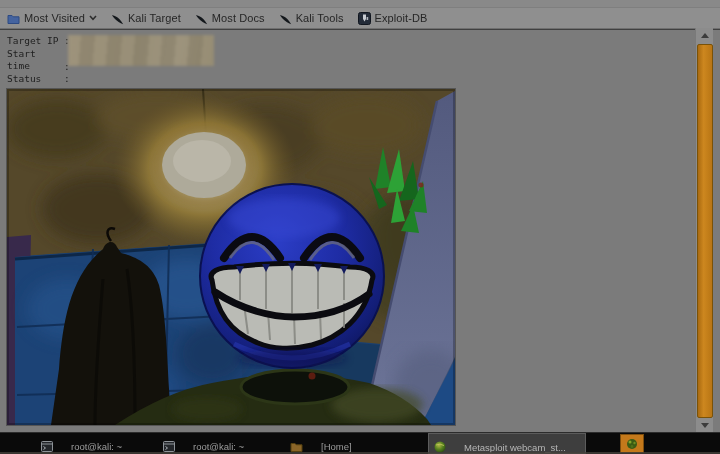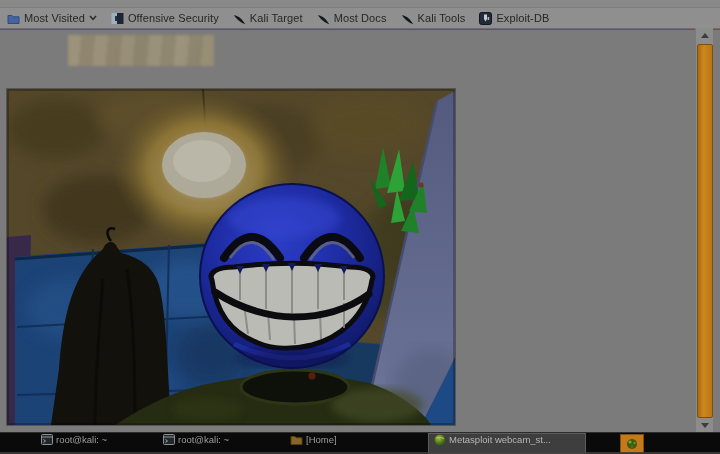--- a/index.html
+++ b/index.html
@@ -1,18 +1,18 @@
 <!DOCTYPE html>
 <html><head>
 <meta charset="utf-8">
 <style>
   html,body{margin:0;padding:0;background:#000;}
   .screen{
     position:relative;width:720px;height:454px;overflow:hidden;
-    font-family:"Liberation Sans",sans-serif;background:#15803d;
+    font-family:"Liberation Sans",sans-serif;background:#404040;
   }
   
   .chrome-strip{position:absolute;left:0;top:0;width:720px;height:7px;background:#898989;border-bottom:1px solid #7f7f7f;}
   .bookmarks-bar{
     position:absolute;left:0;top:8px;width:720px;height:21px;background:#8f8f8f;
     border-bottom:1px solid #6f6f6f;display:flex;align-items:center;padding-left:7px;box-sizing:border-box;
   }
   .bm{display:flex;align-items:center;gap:4px;margin-right:14px;cursor:default;}
   .bm span{font-size:11px;color:#262626;letter-spacing:.1px;white-space:nowrap;}
   .bm svg{display:block;}
@@ -37,21 +37,21 @@
   .up .sb-arrow{border-bottom:5px solid #3c3c3c;}
   .down .sb-arrow{border-top:5px solid #3c3c3c;}
   .sb-thumb{
     position:absolute;left:1px;top:16px;width:14px;height:372px;border:1px solid #7a5208;border-radius:2px;
     background:linear-gradient(90deg,#a96a10,#cd871f 40%,#b87514);
   }
   
   .taskbar{position:absolute;left:0;top:432px;width:720px;height:22px;background:#0a0a0a;border-top:1px solid #2c2c2c;box-sizing:border-box;}
   .taskbar:after{content:"";position:absolute;left:0;bottom:0;width:100%;height:2px;background:#45413b;opacity:.8;}
   .task-btn{
-    position:absolute;top:1px;height:18px;display:flex;align-items:flex-start;gap:3px;padding:0 5px;
+    position:absolute;top:1px;height:18px;display:flex;align-items:flex-end;gap:18px;padding:0 5px;
     color:#9c9c9c;font-size:9.5px;white-space:nowrap;overflow:hidden;cursor:default;
   }
   .task-btn.active{background:#3e3e3e;border:1px solid #5c5c5c;color:#b6b6b6;top:0;height:19px;}
   .task-btn svg{flex:none;display:block;}
   .tray-icon{position:absolute;left:620px;top:1px;width:24px;height:19px;background:#c4791b;border:1px solid #7e4e0e;box-sizing:border-box;display:flex;align-items:center;justify-content:center;}
 </style>
 </head>
 <body>
 
 <div class="screen">
@@ -63,28 +63,20 @@
       <svg width="13" height="11" viewBox="0 0 13 11">
           <path d="M1,2.5 h4 l1.3,1.3 H12 v6.7 H1 Z" fill="#44639f" stroke="#2d4a82" stroke-width="1"></path>
         </svg>
       <span>Most Visited</span>
       <svg width="8" height="6" viewBox="0 0 8 6">
           <polyline points="1,1 4,4.3 7,1" fill="none" stroke="#2c2c2c" stroke-width="1.5"></polyline>
         </svg>
     </div>
     <div class="bm">
       <svg width="13" height="13" viewBox="0 0 13 13">
-          <rect x="0.5" y="1" width="5.5" height="11" fill="#9fb0c0"></rect>
-          <rect x="6" y="1" width="6.5" height="11" fill="#1c2634"></rect>
-          <rect x="4" y="4" width="2" height="5" fill="#27323f"></rect>
-        </svg>
-      <span>Offensive Security</span>
-    </div>
-    <div class="bm">
-      <svg width="13" height="13" viewBox="0 0 13 13">
           <path d="M1,3 C5,4 8,6 10,9 L12.2,12.2 C9,11 6,9 4,7 C2.4,5.4 1.4,4.1 1,3 Z" fill="#14181c"></path>
         </svg>
       <span>Kali Target</span>
     </div>
     <div class="bm">
       <svg width="13" height="13" viewBox="0 0 13 13">
           <path d="M1,3 C5,4 8,6 10,9 L12.2,12.2 C9,11 6,9 4,7 C2.4,5.4 1.4,4.1 1,3 Z" fill="#14181c"></path>
         </svg>
       <span>Most Docs</span>
     </div>
@@ -98,20 +90,25 @@
       <svg width="13" height="13" viewBox="0 0 13 13">
           <rect x="0.5" y="0.5" width="12" height="12" rx="2" fill="#232b38" stroke="#11161f"></rect>
           <path d="M5,2.5 h3 v4.5 l-1.5,2.5 L5,7 Z" fill="#c8ccd2"></path>
           <rect x="8.6" y="5" width="1.6" height="3" fill="#aeb4bc"></rect>
         </svg>
       <span>Exploit-DB</span>
     </div>
   </div>
 
   <div class="page">
+    <div class="status-block">
+      <div class="srow"><span class="slabel">Target IP</span><span>:</span></div>
+      <div class="srow"><span class="slabel">Start time</span><span>:</span></div>
+      <div class="srow"><span class="slabel">Status</span><span>:</span></div>
+    </div>
     <div class="redaction"></div>
 
     <div class="photo">
       <svg width="448" height="336" viewBox="0 0 448 336">
         <defs>
           <radialGradient id="lightGrad" cx="50%" cy="50%" r="50%">
             <stop offset="0%" stop-color="#b4b0a2"></stop>
             <stop offset="35%" stop-color="#ac9f78"></stop>
             <stop offset="62%" stop-color="#947c3a" stop-opacity="0.85"></stop>
             <stop offset="100%" stop-color="#6a5626" stop-opacity="0"></stop>

